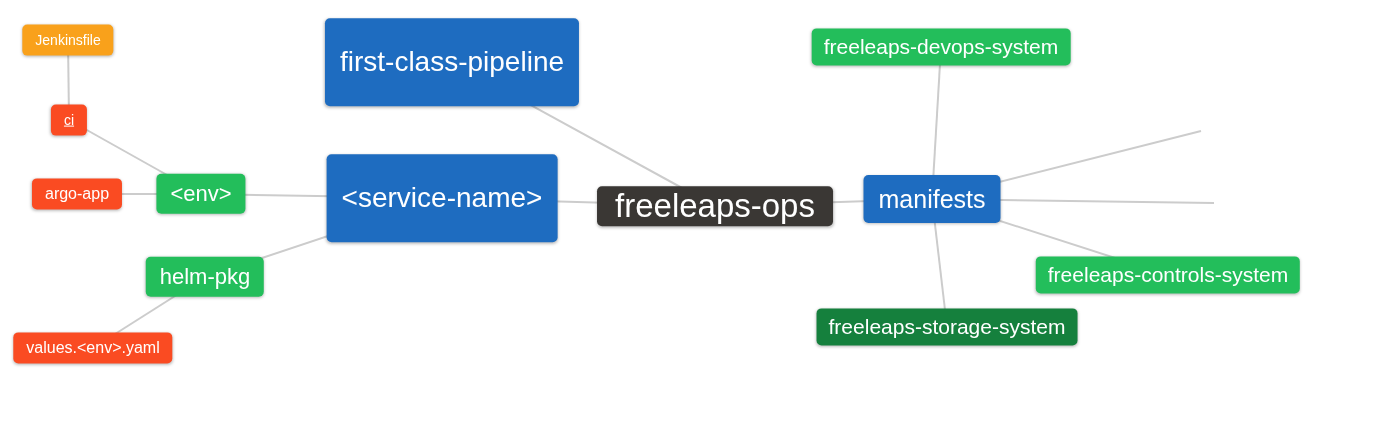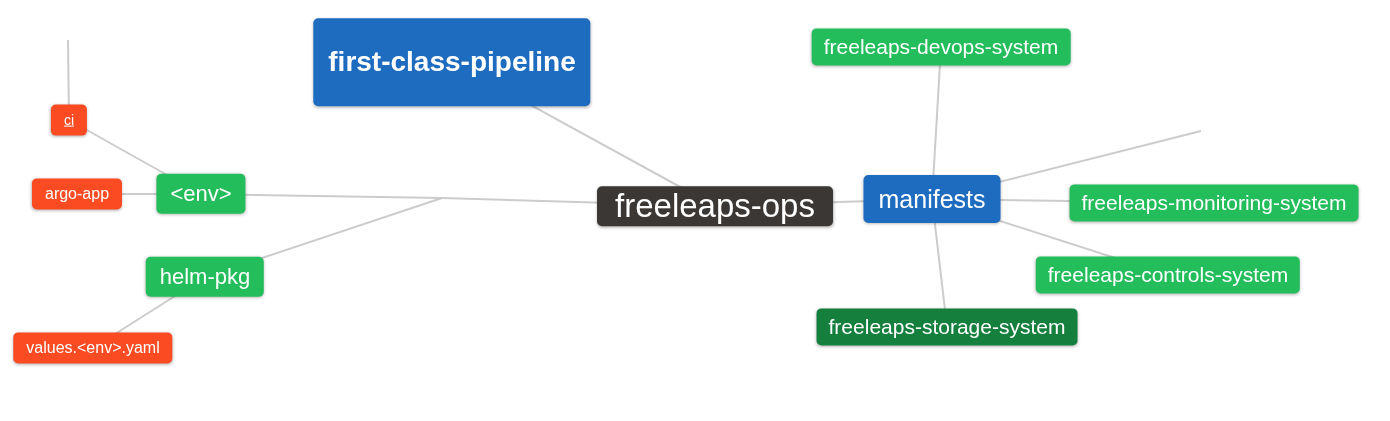--- a/index.html
+++ b/index.html
@@ -43,21 +43,21 @@
     justify-content: center;
     line-height: 1.2;
     cursor: pointer;
     user-select: none;
   }
   .node.xs { font-size: 14px; padding: 7px 13px; }
   .node.s  { font-size: 16px; padding: 6px 13px; }
   .node.m  { font-size: 22px; padding: 7px 14px; }
   .node.gr { font-size: 21px; padding: 6px 12px; }
   .node.md { font-size: 25px; padding: 9px 15px; }
-  .node.lg { font-size: 28px; padding: 27px 15px; font-weight: bold; }
+  .node.lg { font-size: 28px; padding: 27px 15px; }
   .node.xl { font-size: 33px; padding: 0 18px; }
 </style>
 </head>
 <body>
 
 <div class="canvas">
   <svg class="edges-layer" width="1390" height="421" viewBox="0 0 1390 421" xmlns="http://www.w3.org/2000/svg">
       <line x1="68" y1="40" x2="69" y2="120" stroke="#cccccc" stroke-width="2"></line>
       <line x1="69" y1="120" x2="201" y2="194" stroke="#cccccc" stroke-width="2"></line>
       <line x1="77" y1="194" x2="201" y2="194" stroke="#cccccc" stroke-width="2"></line>
@@ -67,26 +67,27 @@
       <line x1="452" y1="62" x2="715" y2="206" stroke="#cccccc" stroke-width="2"></line>
       <line x1="442" y1="198" x2="715" y2="206" stroke="#cccccc" stroke-width="2"></line>
       <line x1="715" y1="206" x2="932" y2="199" stroke="#cccccc" stroke-width="2"></line>
       <line x1="932" y1="199" x2="941" y2="47" stroke="#cccccc" stroke-width="2"></line>
       <line x1="932" y1="199" x2="1201" y2="131" stroke="#cccccc" stroke-width="2"></line>
       <line x1="932" y1="199" x2="1214" y2="203" stroke="#cccccc" stroke-width="2"></line>
       <line x1="932" y1="199" x2="1168" y2="275" stroke="#cccccc" stroke-width="2"></line>
       <line x1="932" y1="199" x2="947" y2="327" stroke="#cccccc" stroke-width="2"></line>
     </svg>
   <div class="nodes-layer">
+      <div class="node xs" style="left: 68px; top: 40px; background: rgb(249, 161, 27);">Jenkinsfile</div>
       <div class="node xs" style="left: 69px; top: 120px; background: rgb(250, 75, 34); text-decoration: underline;">ci</div>
       <div class="node s" style="left: 77px; top: 194px; background: rgb(250, 75, 34);">argo-app</div>
       <div class="node m" style="left: 201px; top: 194px; background: rgb(35, 190, 91);">&lt;env&gt;</div>
       <div class="node m" style="left: 205px; top: 277px; background: rgb(35, 190, 91);">helm-pkg</div>
       <div class="node s" style="left: 93px; top: 348px; background: rgb(250, 75, 34);">values.&lt;env&gt;.yaml</div>
       <div class="node lg" style="left: 452px; top: 62px; background: rgb(30, 108, 192);">first-class-pipeline</div>
+      <div class="node lg" style="left: 442px; top: 198px; background: rgb(30, 108, 192);">&lt;service-name&gt;</div>
       <div class="node xl" style="left: 715px; top: 206px; background: rgb(58, 55, 52);">freeleaps-ops</div>
       <div class="node md" style="left: 932px; top: 199px; background: rgb(30, 108, 192);">manifests</div>
       <div class="node gr" style="left: 941px; top: 47px; background: rgb(35, 190, 91); text-align: right;">freeleaps-devops-system</div>
-      <div class="node gr" style="left: 1214px; top: 203px; background: rgb(35, 190, 91);">freeleaps-monitoring-system</div>
       <div class="node gr" style="left: 1168px; top: 275px; background: rgb(35, 190, 91);">freeleaps-controls-system</div>
       <div class="node gr" style="left: 947px; top: 327px; background: #15803d;">freeleaps-storage-system</div>
     </div>
 </div>
 
 </body></html>

